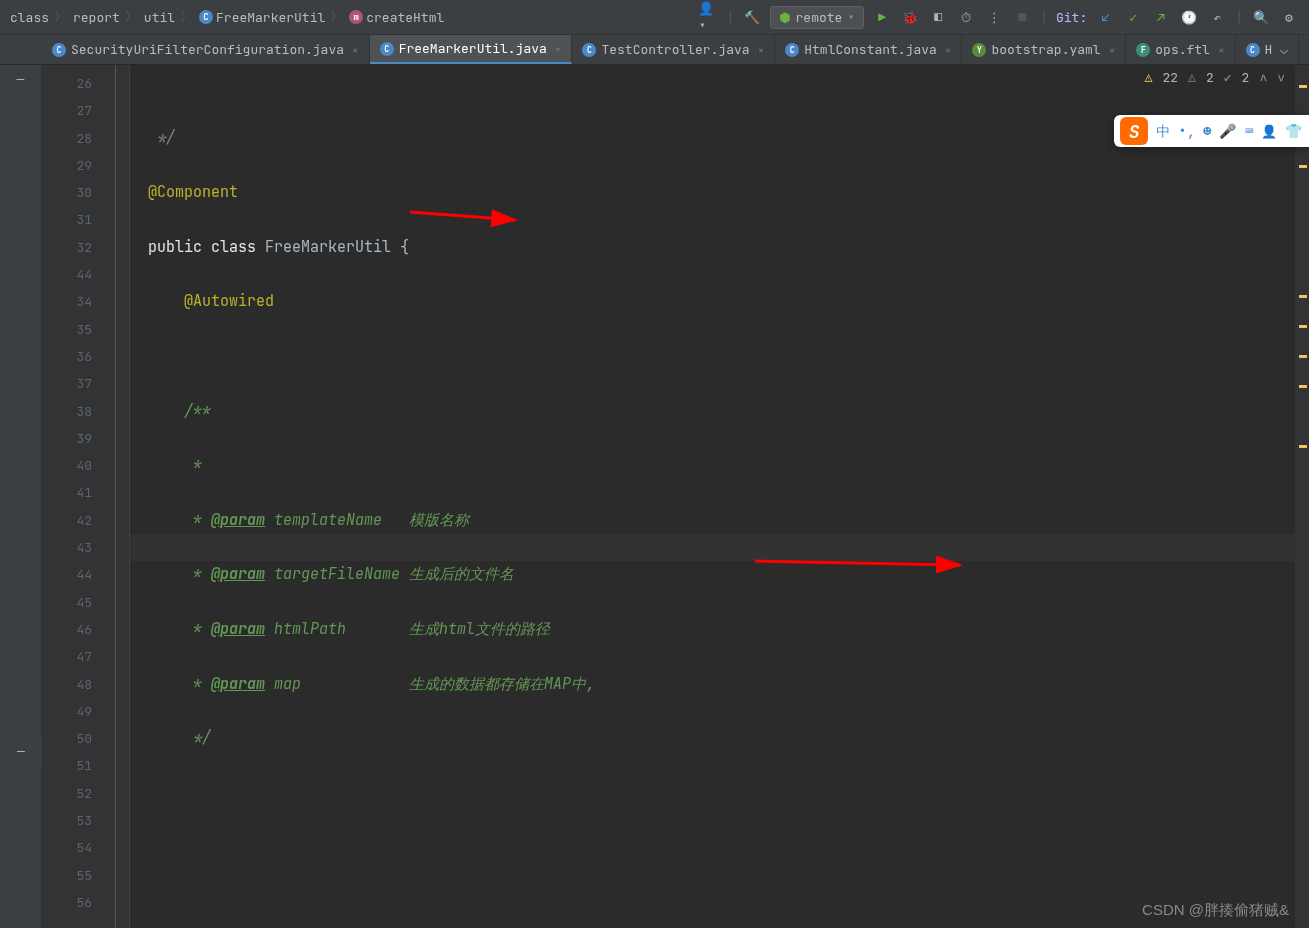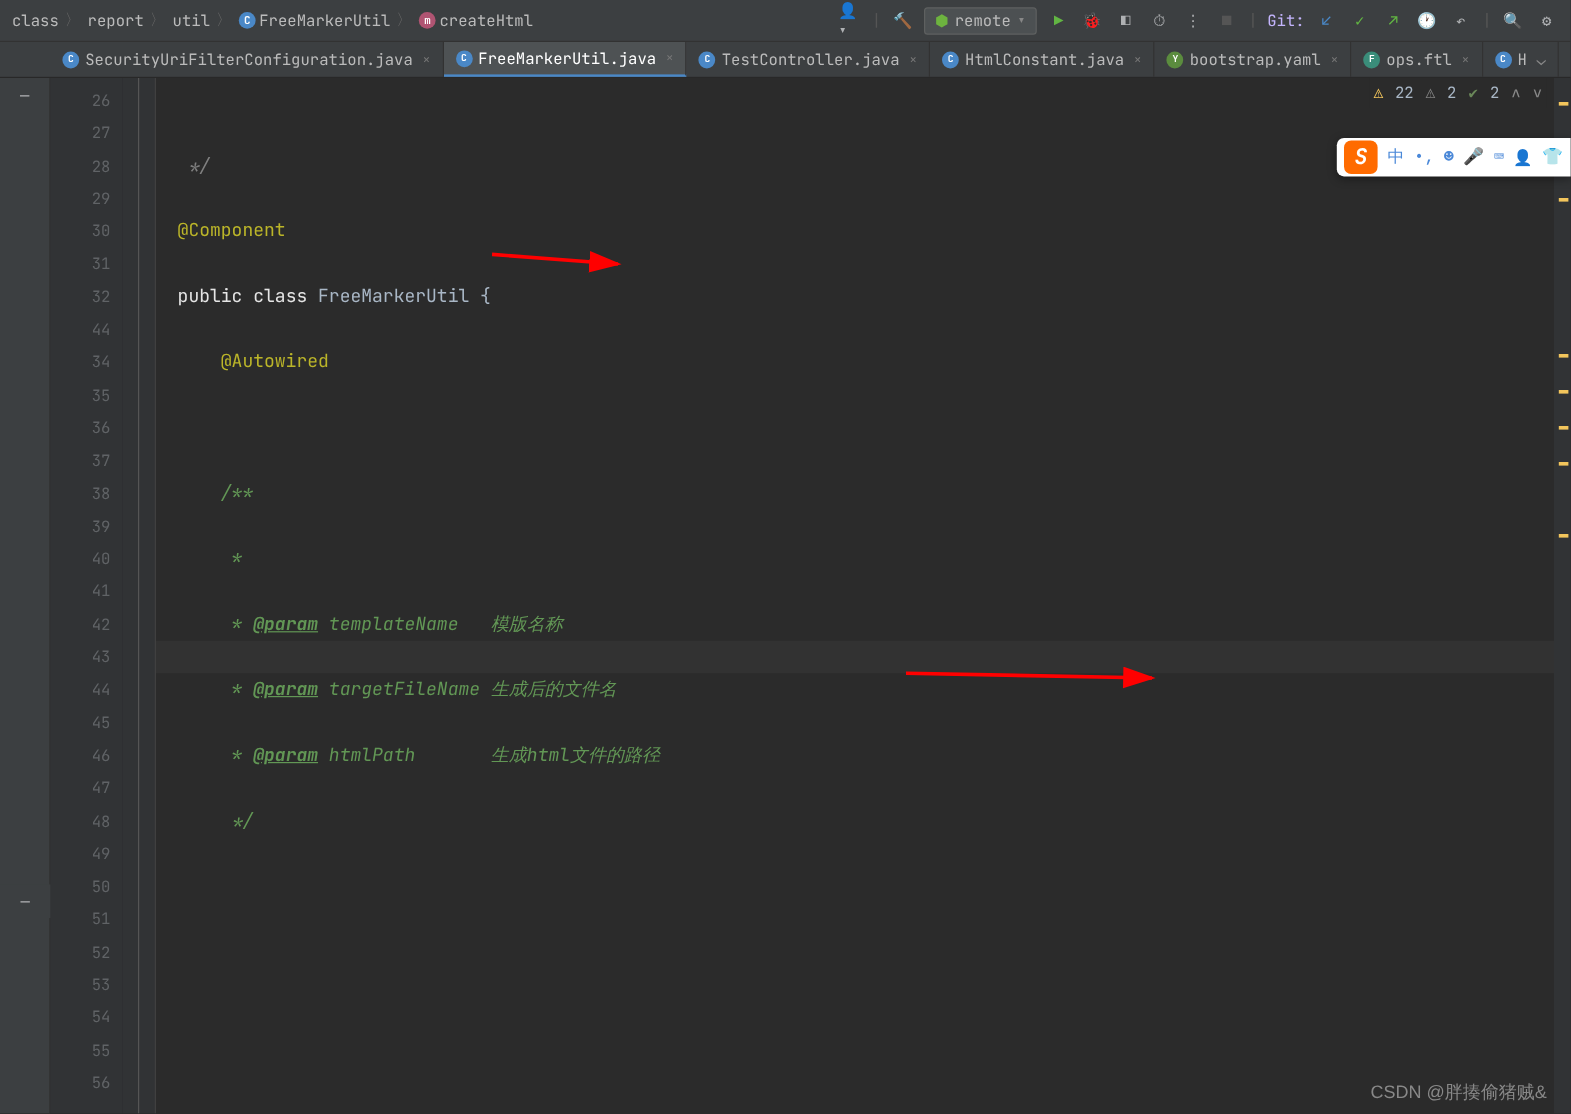--- a/index.html
+++ b/index.html
@@ -200,20 +200,21 @@
 <div>   <span class="cm">*/</span></div>
 <div>  <span class="ann">@Component</span></div>
 <div>  <span class="kw">public </span><span class="kw">class </span><span>FreeMarkerUtil </span><span>{</span></div>
 <div>      <span class="ann" style="">@Autowired</span></div>
 <div> </div>
 <div>      <span class="doc">/**</span></div>
 <div>      <span class="doc"> *</span></div>
 <div>      <span class="doc"> * </span><span class="doctag">@param</span><span class="doc"> templateName   模版名称</span></div>
 <div>      <span class="doc"> * </span><span class="doctag">@param</span><span class="doc"> targetFileName 生成后的文件名</span></div>
 <div>      <span class="doc"> * </span><span class="doctag">@param</span><span class="doc"> htmlPath       生成html文件的路径</span></div>
+<div>      <span class="doc"> * </span><span class="doctag">@param</span><span class="doc"> map            生成的数据都存储在MAP中,</span></div>
 <div>      <span class="doc"> */</span></div>
 
 
 
 
 
 
 
 
 

